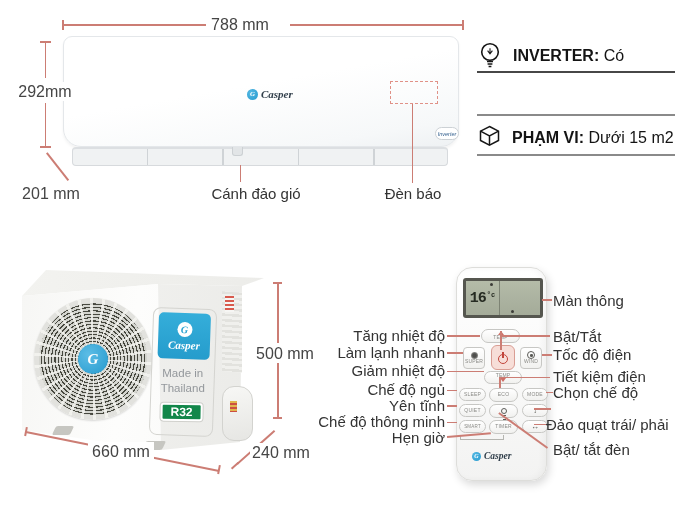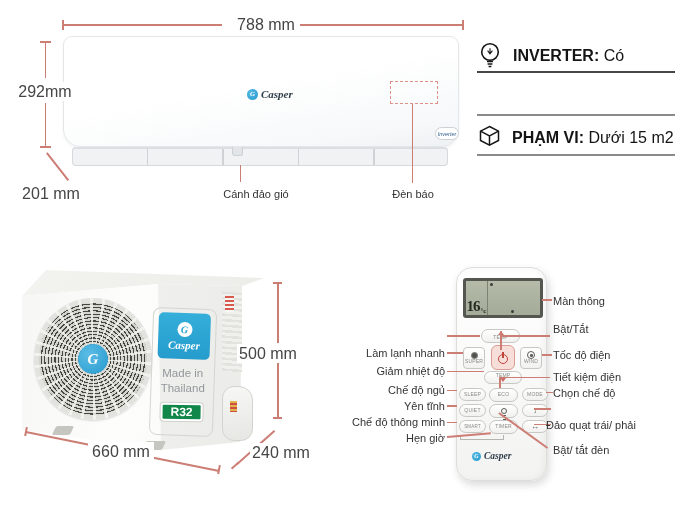--- a/index.html
+++ b/index.html
@@ -5,21 +5,21 @@
 <style>
   *{box-sizing:border-box;margin:0;padding:0}
   html,body{background:#fff}
   .canvas{position:relative;width:696px;height:522px;background:#fff;overflow:hidden;
           font-family:"Liberation Sans","DejaVu Sans",sans-serif;color:#333}
   
   .cl{position:absolute;height:1.5px;background:#cc7d74;transform-origin:0 50%}
   .clv{position:absolute;width:1.5px;background:#cc7d74}
   .tick{position:absolute;background:#cc7d74}
   
-  .co{position:absolute;font-size:11px;color:#333;white-space:nowrap;line-height:18px}
+  .co{position:absolute;font-size:15px;color:#333;white-space:nowrap;line-height:18px}
   .co-r{text-align:right}
   .dim{position:absolute;font-size:16px;color:#454545;background:#fff;text-align:center;
        white-space:nowrap;line-height:19px;z-index:5}
   
   .iu-body{position:absolute;left:63px;top:36px;width:396px;height:111px;
            background:linear-gradient(170deg,#ffffff 45%,#f6f8f9 85%,#eef1f3);
            border:1px solid #e4e7ea;border-radius:9px 9px 18px 18px;
            box-shadow:0 2px 3px rgba(0,0,0,0.05)}
   .iu-louver{position:absolute;left:72px;top:147px;width:376px;height:19px;
              background:repeating-linear-gradient(90deg,#f0f2f3 0 74px,#cfd3d6 74px 75.5px),
@@ -67,23 +67,23 @@
   .od-made{margin-top:7px;text-align:center;color:#94989c;font-size:11.5px;line-height:1.3;transform:rotate(-2deg)}
   .od-r32{margin-top:7px;width:42px;height:18px;background:#12874a;border:2px solid #fff;
        box-shadow:0 0 0 1px #d0d0cc;border-radius:3px;color:#fff;font-weight:bold;font-size:12px;
        display:flex;align-items:center;justify-content:center;transform:rotate(-1deg)}
   
   .rc{position:absolute;left:456px;top:267px;width:91px;height:214px;border-radius:16px;
       background:linear-gradient(#ffffff,#f3f3f2);border:1px solid #ddddda;
       box-shadow:inset -3px 0 6px rgba(0,0,0,0.04),2px 4px 8px rgba(0,0,0,0.15)}
   .lcd{position:absolute;left:6px;top:10px;width:80px;height:40px;border:3px solid #55564f;
        border-radius:3px;background:linear-gradient(#b4bba8,#a4ab99);display:flex}
-  .lcd-cell-l{width:22px;height:100%;border-right:1px solid #7d8374;display:flex;
-       align-items:flex-end;justify-content:center;color:#262b22;
-       font-family:Liberation Serif, serif;font-weight:bold;font-size:15px;letter-spacing:-1px}
+  .lcd-cell-l{width:34px;height:100%;border-right:1px solid #7d8374;display:flex;
+       align-items:center;justify-content:center;color:#262b22;
+       font-family:Liberation Mono, monospace;font-weight:bold;font-size:15px;letter-spacing:-1px}
   .lcd-unit{font-size:7px;font-weight:bold;margin-left:1px;margin-top:-6px;letter-spacing:0}
   .lcd-dot{position:absolute;width:3px;height:3px;border-radius:50%;background:#3c3c38}
   .rbtn{position:absolute;background:linear-gradient(#ffffff,#f1f1ef);border:1px solid #c7c7c4;
         display:flex;flex-direction:column;align-items:center;justify-content:center;
         font-size:5px;color:#8a8a86;line-height:1.15;letter-spacing:0.2px;border-radius:4px}
   .rbtn-oval{border-radius:8px}
   .tri-up{width:0;height:0;border-left:3px solid transparent;border-right:3px solid transparent;
           border-bottom:4px solid #cd6f66}
   .tri-dn{width:0;height:0;border-left:3px solid transparent;border-right:3px solid transparent;
           border-top:4px solid #cd6f66}
@@ -102,21 +102,21 @@
   .rc-logo{position:absolute;left:15px;top:183px}
   svg{display:block}
 </style>
 </head>
 <body>
 
 <div class="canvas">
 
   <div class="tick" style="left:62px;top:20px;width:1.5px;height:10px"></div>
   <div class="cl" style="left:62px;top:24px;width:160px"></div>
-  <div class="dim" style="left:232px;top:15px;width:68px">788 mm</div>
+  <div class="dim" style="left:206px;top:15px;width:68px">788 mm</div>
   <div class="cl" style="left:290px;top:24px;width:172px"></div>
   <div class="tick" style="left:462px;top:20px;width:1.5px;height:10px"></div>
 
   <div class="tick" style="left:40px;top:41px;width:11px;height:1.5px"></div>
   <div class="clv" style="left:44.5px;top:42px;height:36px"></div>
   <div class="dim" style="left:16px;top:82px;width:58px">292mm</div>
   <div class="clv" style="left:44.5px;top:103px;height:44px"></div>
   <div class="tick" style="left:40px;top:146px;width:11px;height:1.5px"></div>
 
   <div class="cl" style="left:47px;top:152px;width:35px;transform:rotate(52deg)"></div>
@@ -185,21 +185,21 @@
       <div class="od-r32">R32</div>
     </div>
     <div style="position:absolute;left:204px;top:128px;width:31px;height:55px;border-radius:12px 14px 12px 12px;background:linear-gradient(170deg,#f7f7f5,#e6e6e3);border:1px solid #d3d3cf"></div>
     <div style="position:absolute;left:212px;top:143px;width:7px;height:11px;background:repeating-linear-gradient(180deg,#e0b54e 0 2px,#cc4f42 2px 4px)"></div>
     <div style="position:absolute;left:36px;top:168px;width:18px;height:9px;background:#c6c6c1;transform:skewX(-25deg);border-radius:2px"></div>
     <div style="position:absolute;left:126px;top:183px;width:20px;height:9px;background:#c6c6c1;transform:skewX(-25deg);border-radius:2px"></div>
   </div>
 
   <div class="tick" style="left:273px;top:282px;width:9px;height:1.5px"></div>
   <div class="clv" style="left:277px;top:283px;height:60px"></div>
-  <div class="dim" style="left:237px;top:344px;width:62px">500 mm</div>
+  <div class="dim" style="left:254px;top:344px;width:62px">500 mm</div>
   <div class="clv" style="left:277px;top:363px;height:55px"></div>
   <div class="tick" style="left:273px;top:417px;width:9px;height:1.5px"></div>
 
   <div class="tick" style="left:25px;top:427px;width:1.5px;height:9px;transform:rotate(11deg)"></div>
   <div class="cl" style="left:26px;top:431px;width:197px;transform:rotate(11.4deg)"></div>
   <div class="dim" style="left:88px;top:442px;width:66px">660 mm</div>
   <div class="tick" style="left:218px;top:465px;width:1.5px;height:9px;transform:rotate(11deg)"></div>
 
   <div class="tick" style="left:234px;top:461px;width:1.5px;height:9px;transform:rotate(48deg)"></div>
   <div class="cl" style="left:237px;top:463px;width:50px;transform:rotate(-41.5deg)"></div>
@@ -273,28 +273,29 @@
   <div class="clv" style="left:500px;top:331px;height:19px"></div>
   <div class="cl" style="left:501px;top:335px;width:49px"></div>
   <div class="cl" style="left:542px;top:354px;width:10px"></div>
   <div class="clv" style="left:499px;top:377px;height:11px"></div>
   <div class="cl" style="left:500px;top:376.5px;width:50px"></div>
   <div class="cl" style="left:546px;top:391.5px;width:7px"></div>
   <div class="cl" style="left:534px;top:408px;width:17px"></div>
   <div class="cl" style="left:534px;top:423.5px;width:17px"></div>
   <div class="cl" style="left:499px;top:412px;width:60px;transform:rotate(35.8deg)"></div>
 
+  <div class="co co-r" style="right:251px;top:327px">Tăng nhiệt độ</div>
   <div class="co co-r" style="right:251px;top:362px">Giảm nhiệt độ</div>
   <div class="co co-r" style="right:251px;top:344px">Làm lạnh nhanh</div>
   <div class="co co-r" style="right:251px;top:381px">Chế độ ngủ</div>
   <div class="co co-r" style="right:251px;top:397px">Yên tĩnh</div>
   <div class="co co-r" style="right:251px;top:413px">Chế độ thông minh</div>
   <div class="co co-r" style="right:251px;top:429px">Hẹn giờ</div>
 
   <div class="co" style="left:553px;top:292px">Màn thông</div>
-  <div class="co" style="left:553px;top:320px">Bật/Tắt</div>
+  <div class="co" style="left:553px;top:328px">Bật/Tắt</div>
   <div class="co" style="left:553px;top:346px">Tốc độ điện</div>
   <div class="co" style="left:553px;top:368px">Tiết kiệm điện</div>
   <div class="co" style="left:553px;top:384px">Chọn chế độ</div>
   <div class="co" style="left:546px;top:416px">Đảo quạt trái/ phải</div>
   <div class="co" style="left:553px;top:441px">Bật/ tắt đèn</div>
 
 </div>
 
 </body></html>

